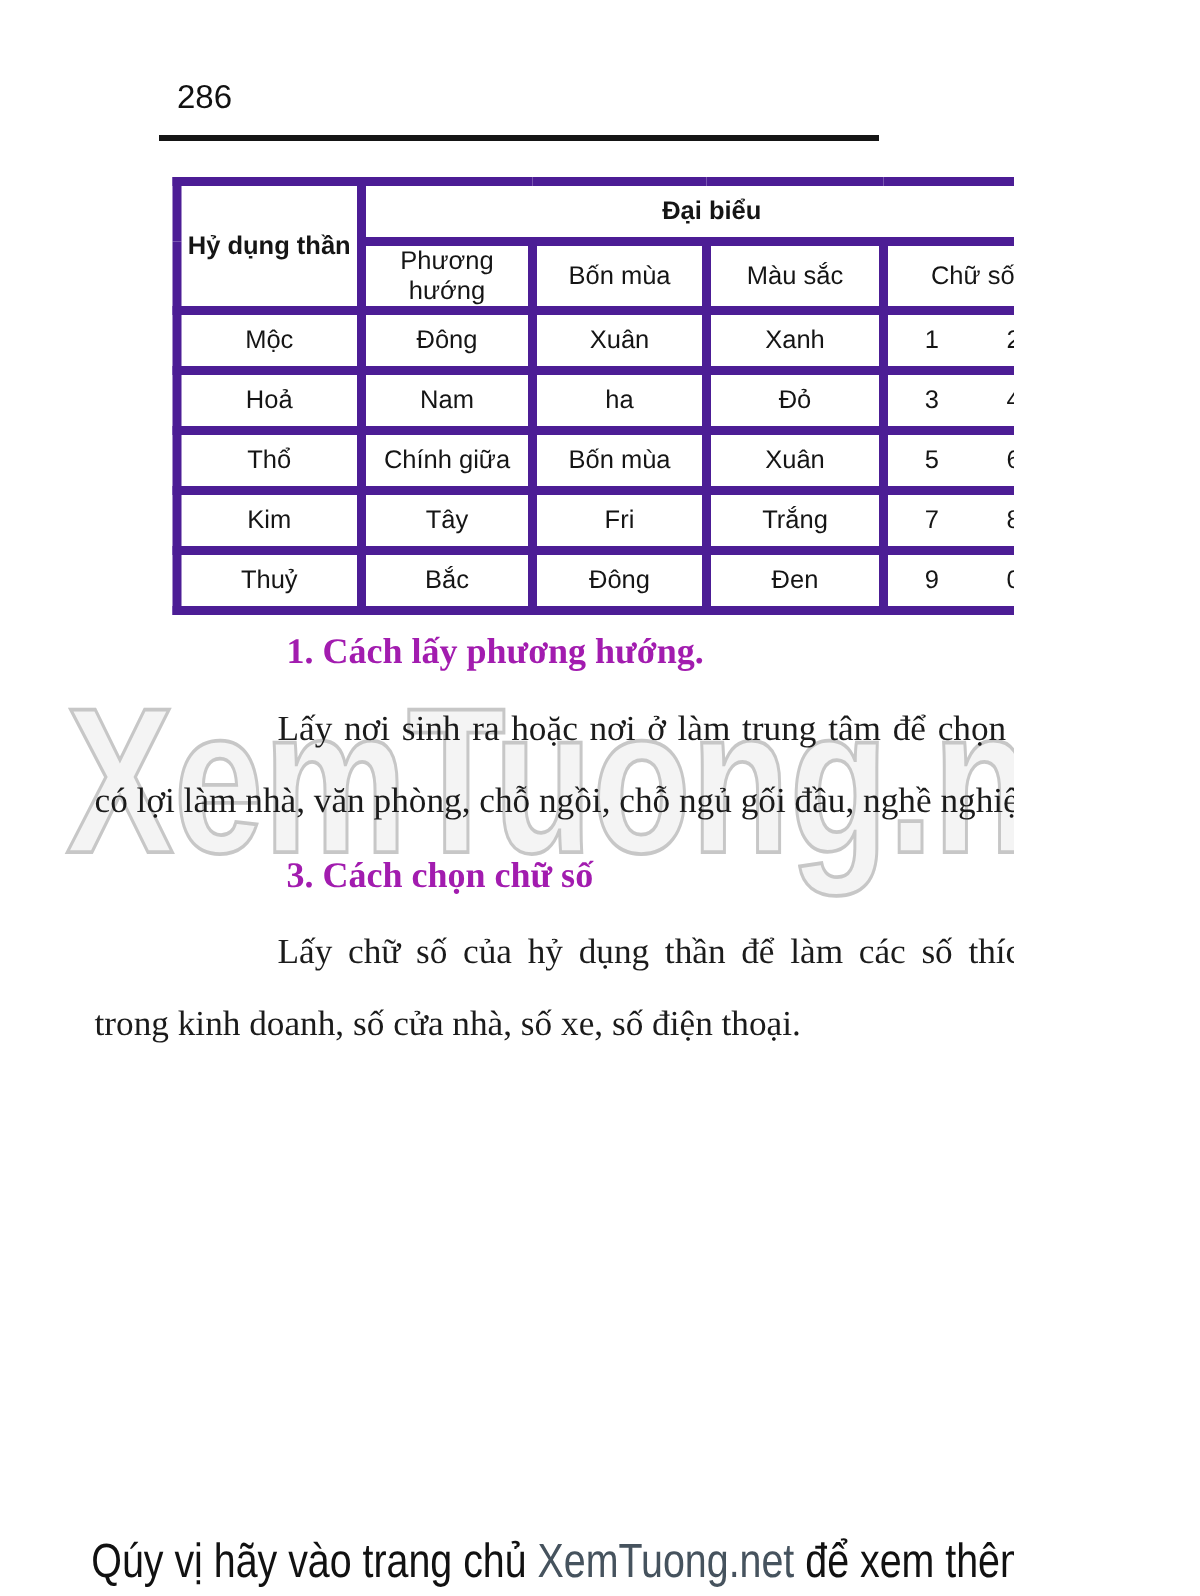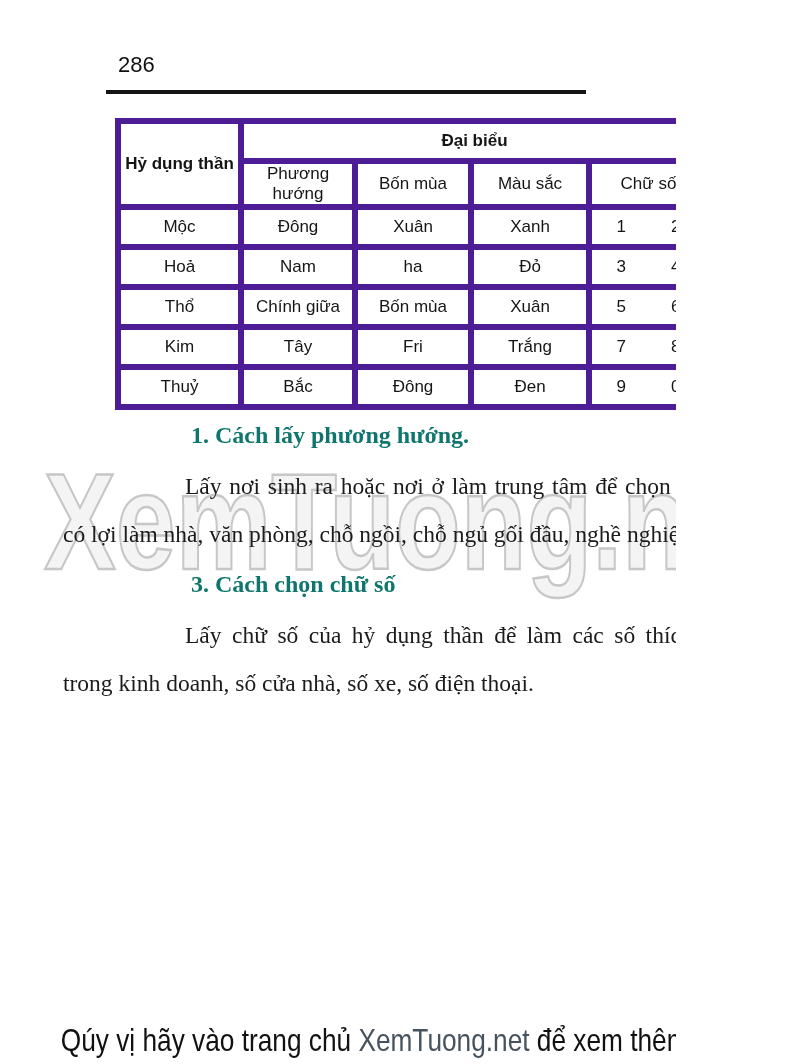--- a/index.html
+++ b/index.html
@@ -85,21 +85,21 @@
     width: 676px;
     z-index: 1;
   }
   .section h2 {
     font-size: 24px;
     font-weight: bold;
     margin-left: 128px;
     margin-top: 0;
     margin-bottom: 10px;
     line-height: 34px;
-    color: #0f766e;
+    color: #a21caf;
   }
   .section p {
     font-size: 23.5px;
     line-height: 48px;
     text-align: justify;
     text-indent: 122px;
     margin-bottom: 9px;
     color: #1b1b1b;
   }
   .section { margin-bottom: 4px; }

